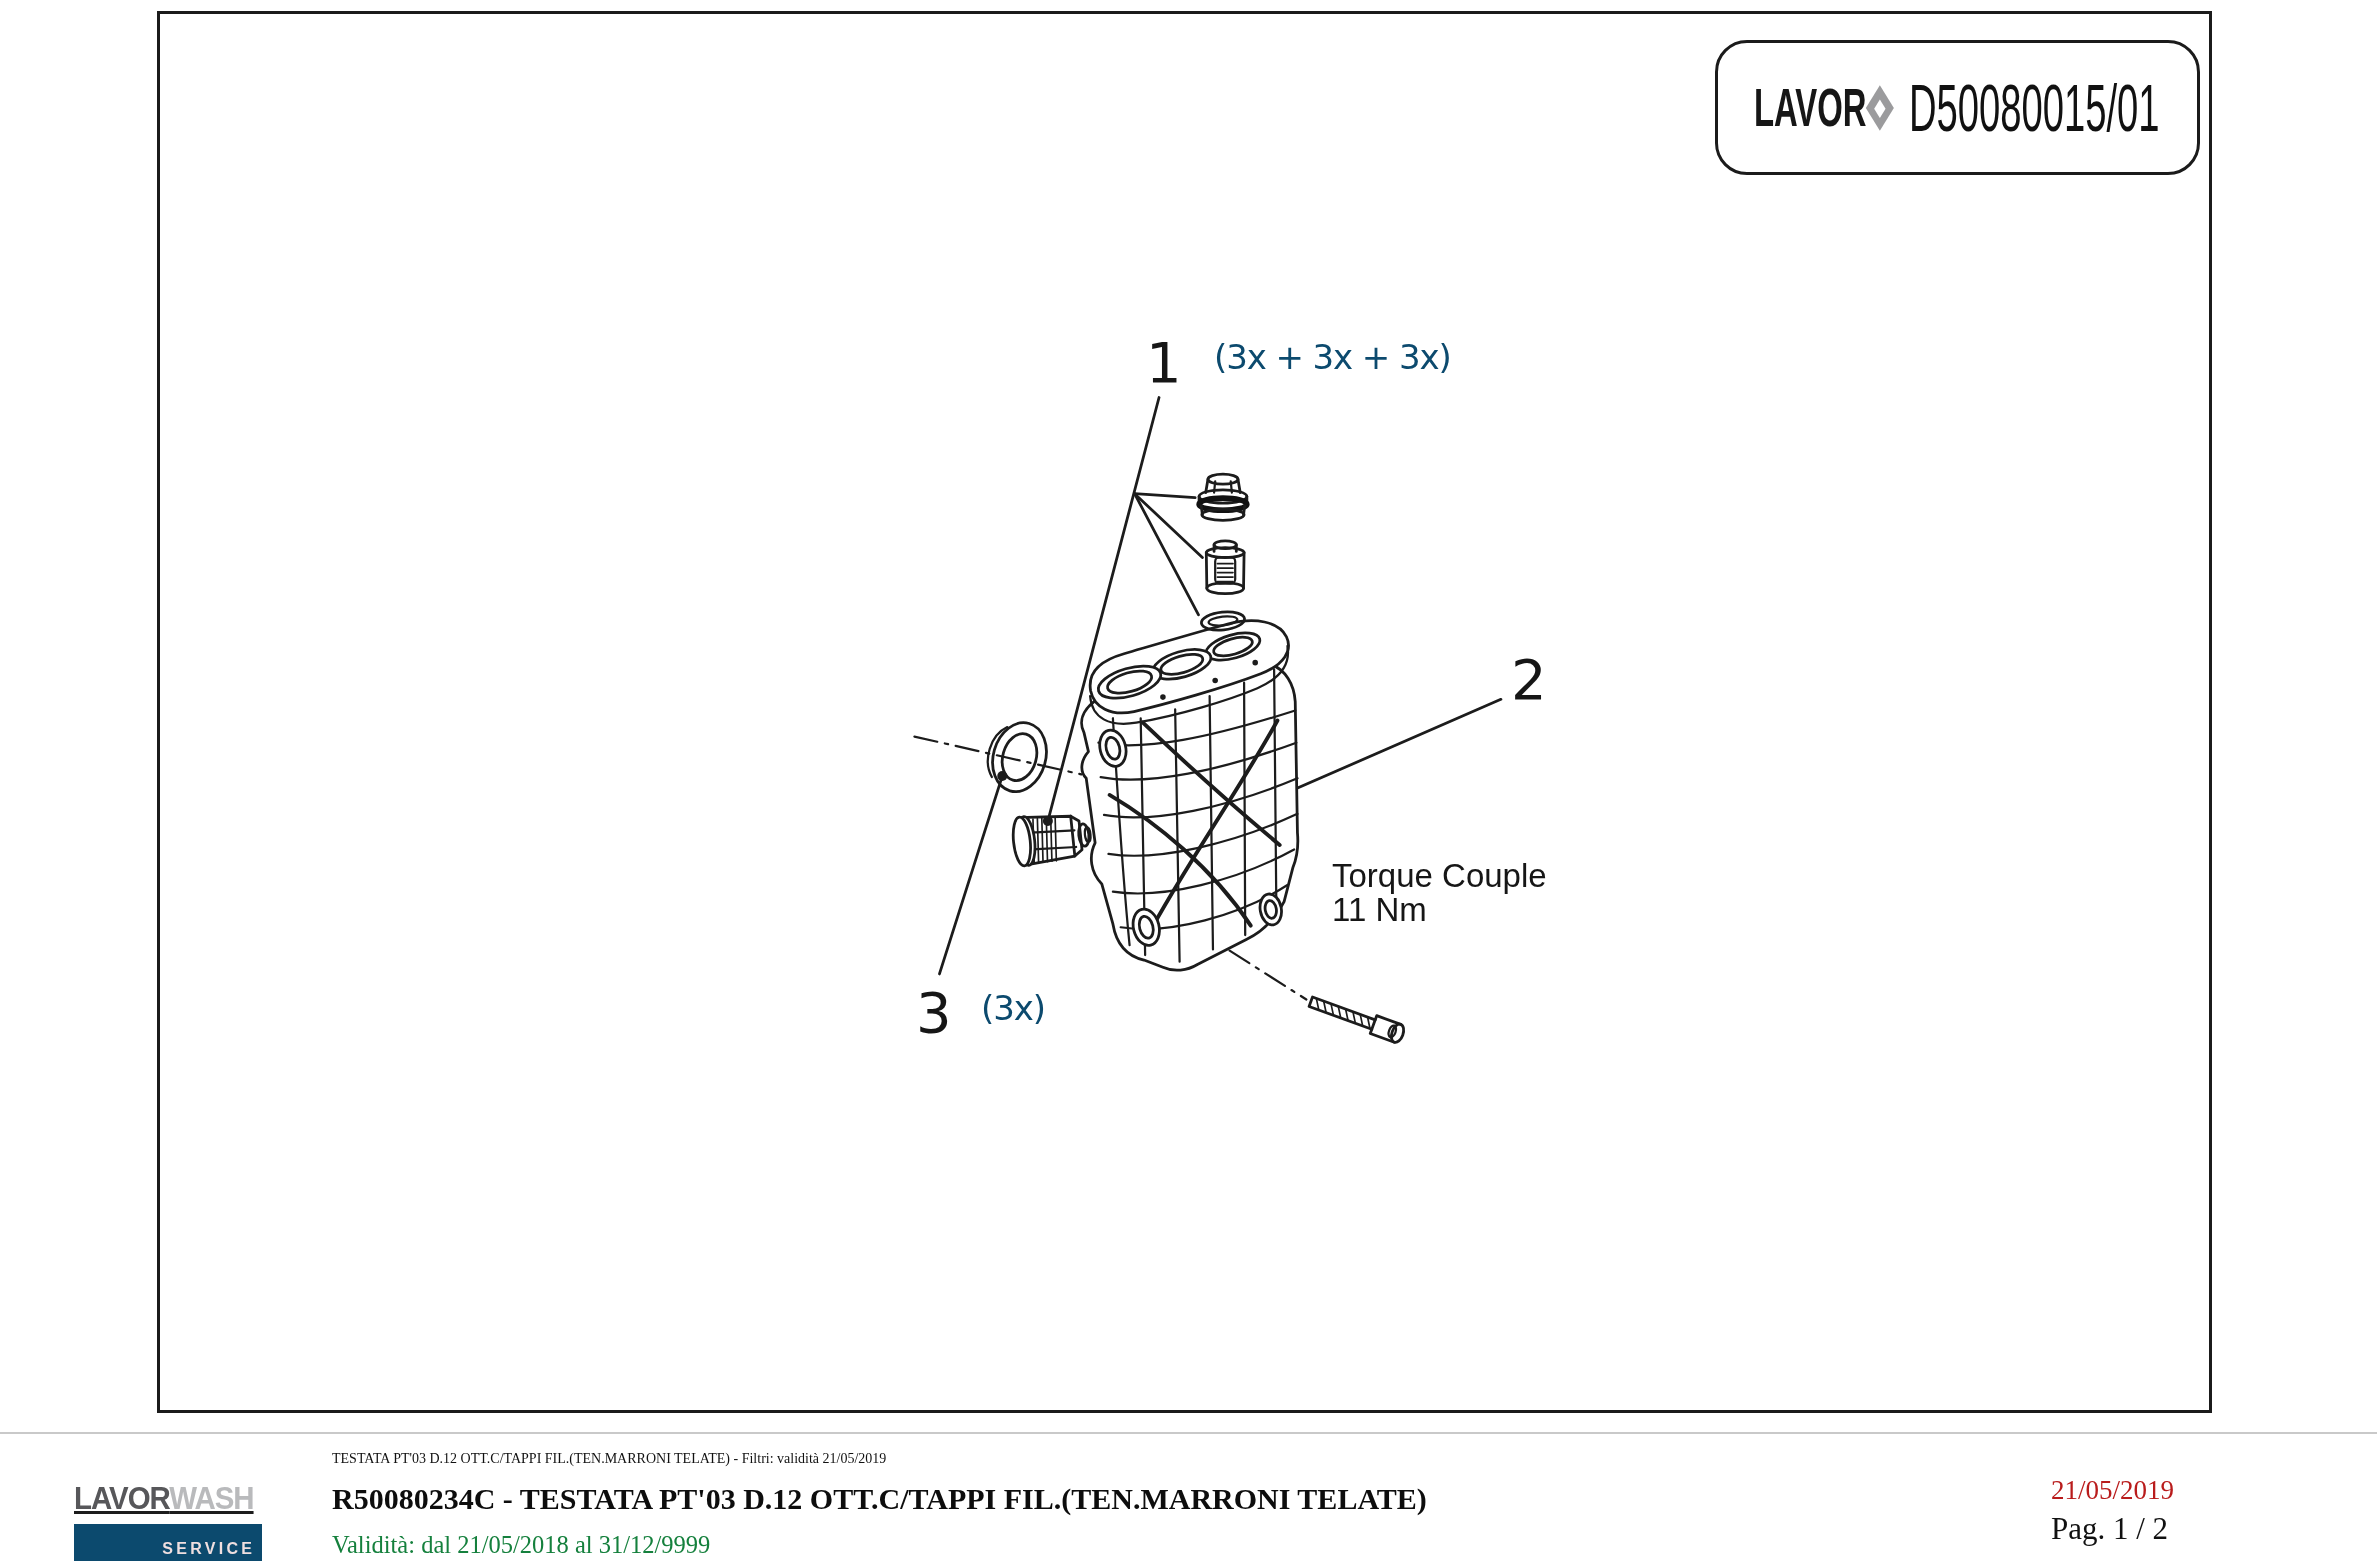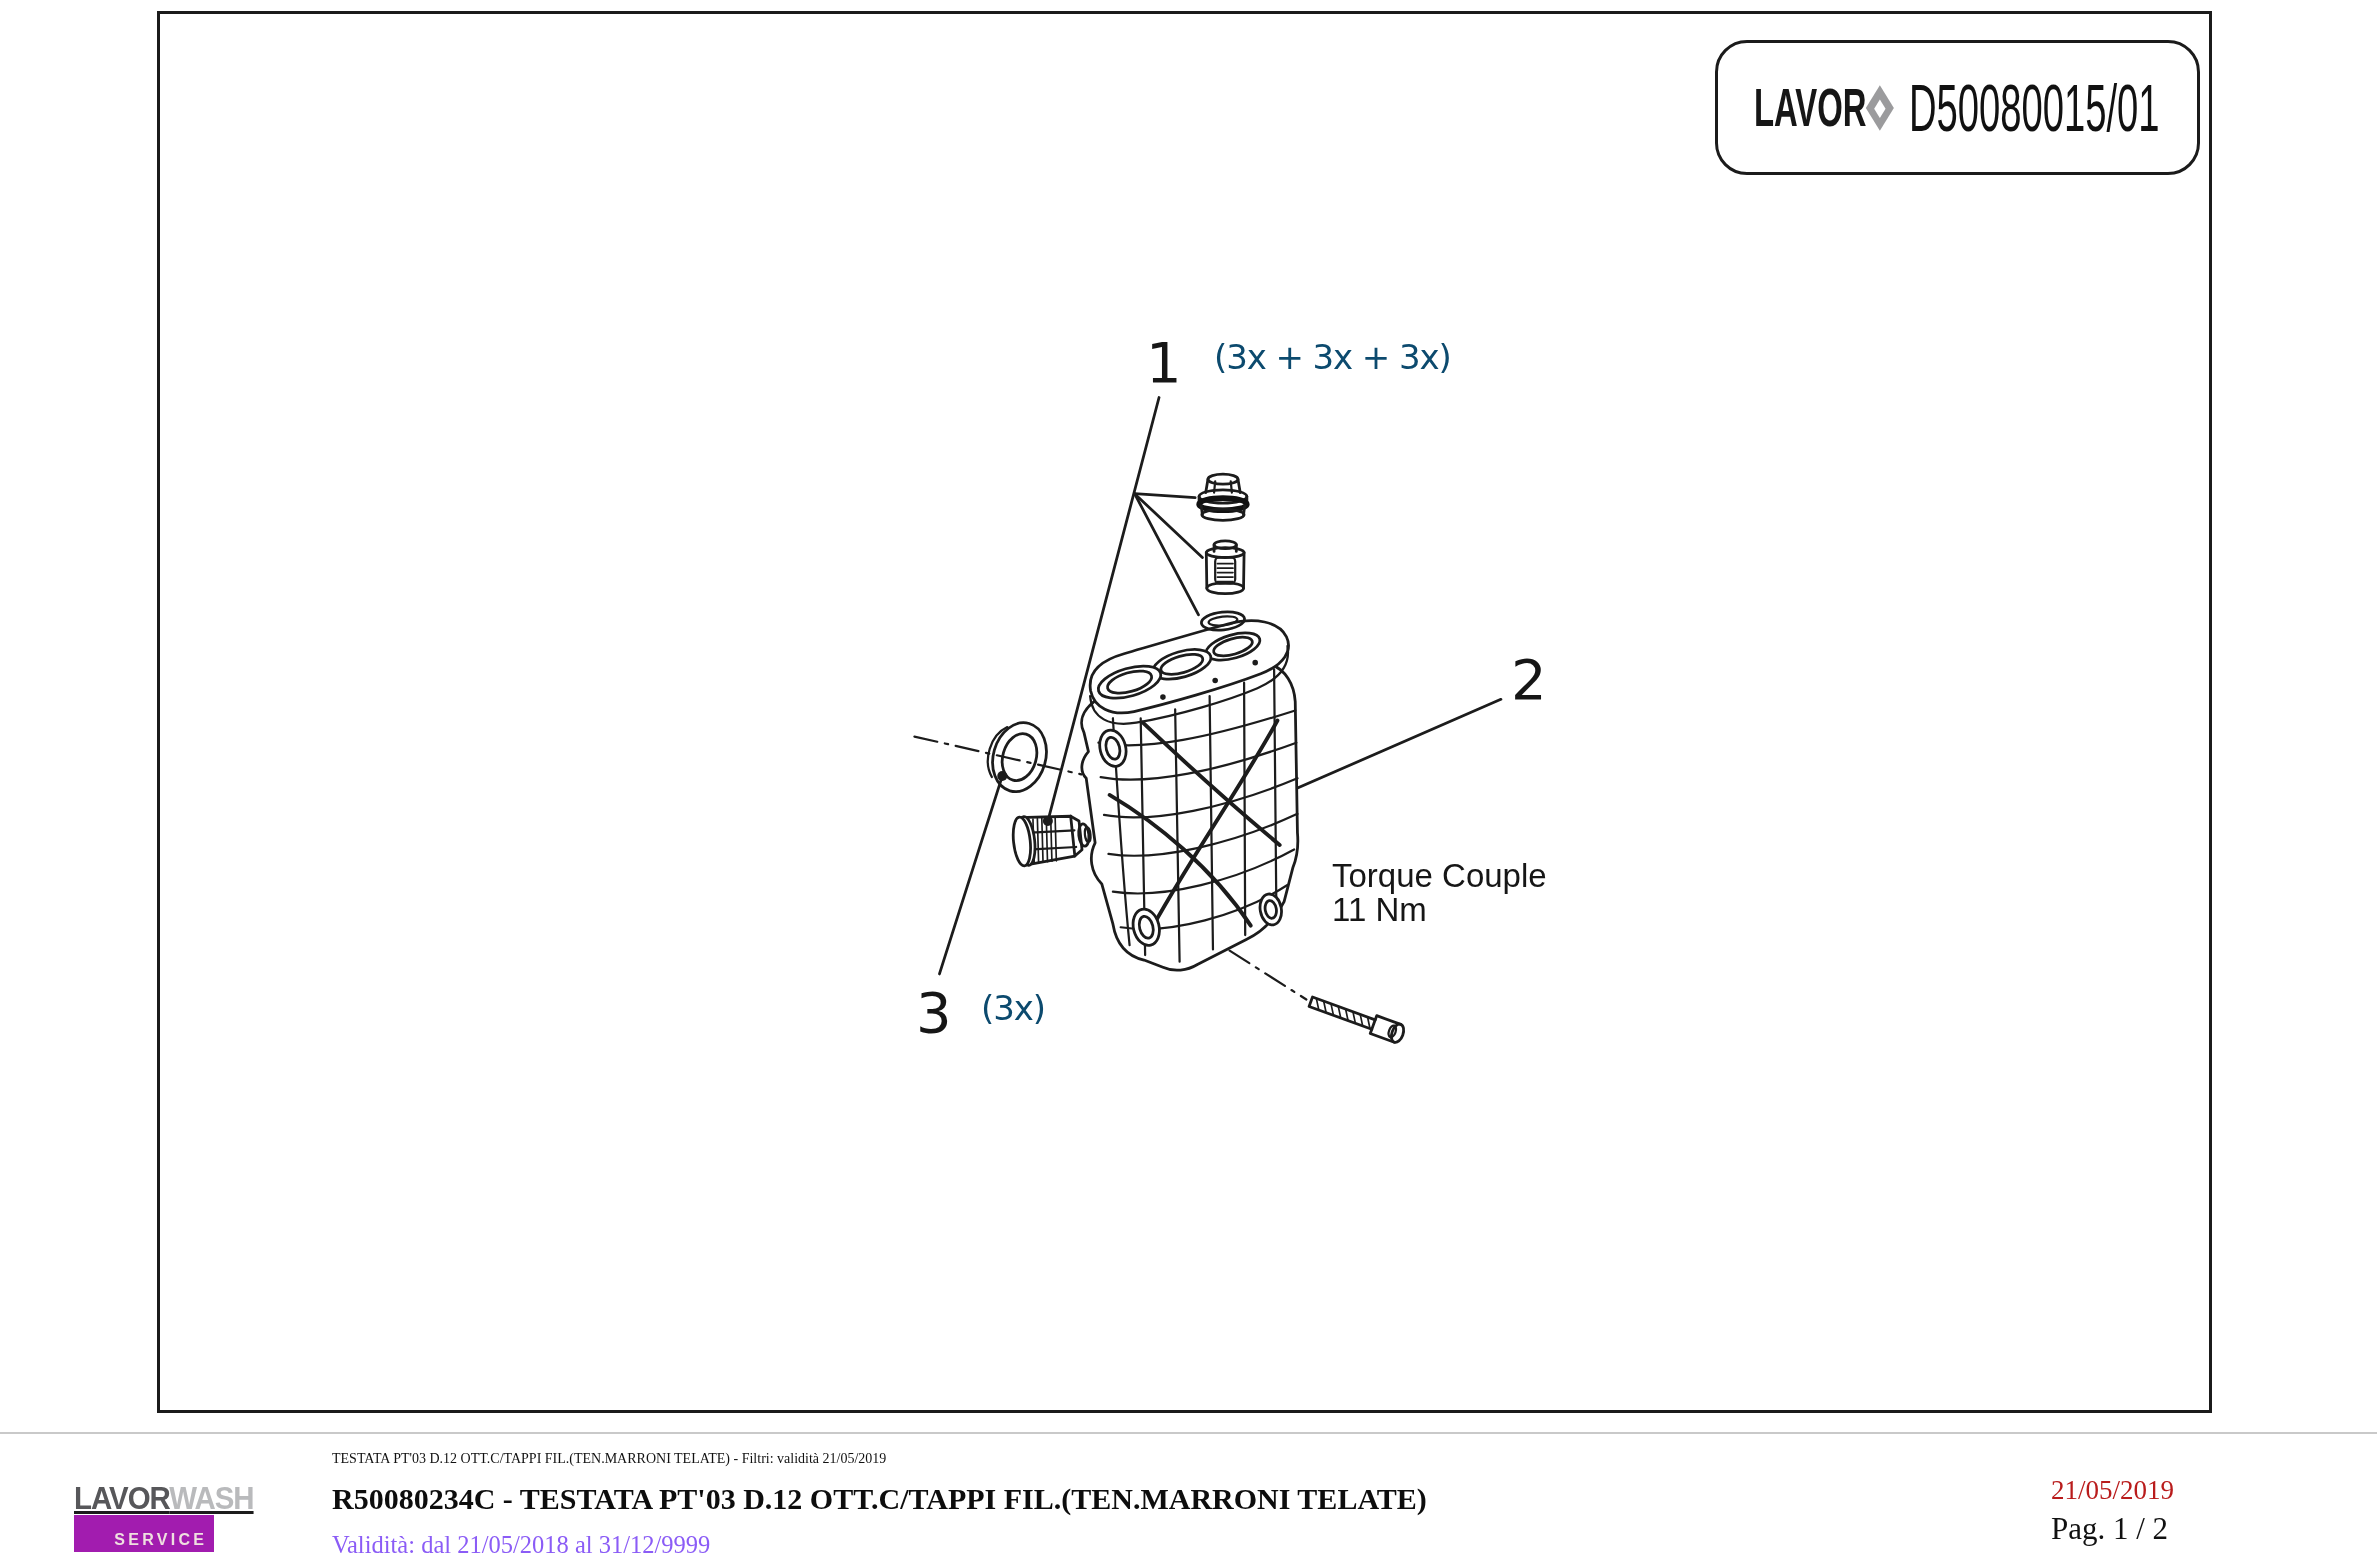--- a/index.html
+++ b/index.html
@@ -35,30 +35,30 @@
   svg.diagram{position:absolute;left:0;top:0;}
 
   
   .footer-rule{position:absolute;left:0;top:1432px;width:2377px;height:2.2px;background:#c9c9c9;}
 
   .flogo{position:absolute;left:74px;top:1482px;width:173px;text-decoration:underline;}
   .flogo-word{font-size:32px;font-weight:900;letter-spacing:-1.1px;white-space:nowrap;
               transform:scaleX(0.92);transform-origin:left center;line-height:1;}
   .flogo-word .p1{color:#57575a;}
   .flogo-word .p2{color:#b9babc;}
-  .flogo-bar{margin-top:1px;width:140px;height:37px;background:#a21caf;position:relative;}
+  .flogo-bar{margin-top:10px;width:188px;height:37px;background:#0c4a6e;position:relative;}
   .flogo-service{position:absolute;right:6.7px;bottom:3.9px;font-size:16px;font-weight:700;
                  letter-spacing:3.3px;color:#efdfe0;line-height:1;}
 
   .f-filter{position:absolute;left:332px;top:1451px;font-family:"Liberation Serif",serif;
             font-size:14px;color:#111;white-space:nowrap;}
   .f-title{position:absolute;left:332px;top:1482px;font-family:"Liberation Serif",serif;
            font-weight:700;font-size:30px;color:#0d0d0d;white-space:nowrap;}
   .f-validity{position:absolute;left:332px;top:1531px;font-family:"Liberation Serif",serif;
-              font-size:24.5px;color:#8b5cf6;white-space:nowrap;}
+              font-size:24.5px;color:#15803d;white-space:nowrap;}
   .f-date{position:absolute;left:2051px;top:1475px;font-family:"Liberation Serif",serif;
           font-size:27px;color:#b91c1c;}
   .f-page{position:absolute;left:2051px;top:1511px;font-family:"Liberation Serif",serif;
           font-size:31px;color:#111;}
 </style>
 </head>
 <body>
 
 <div class="frame"></div>
 

